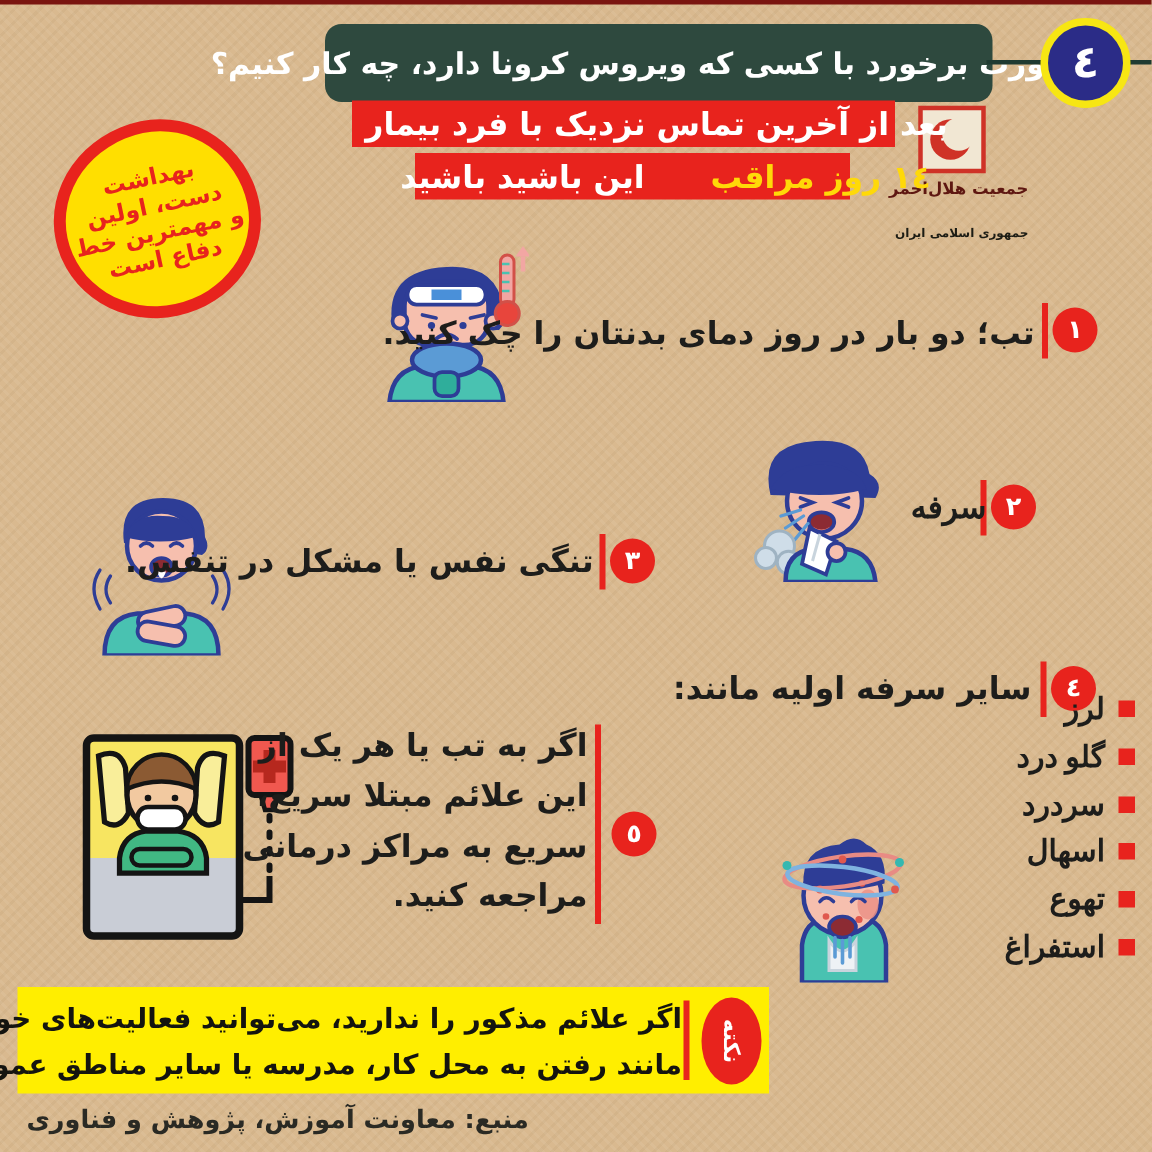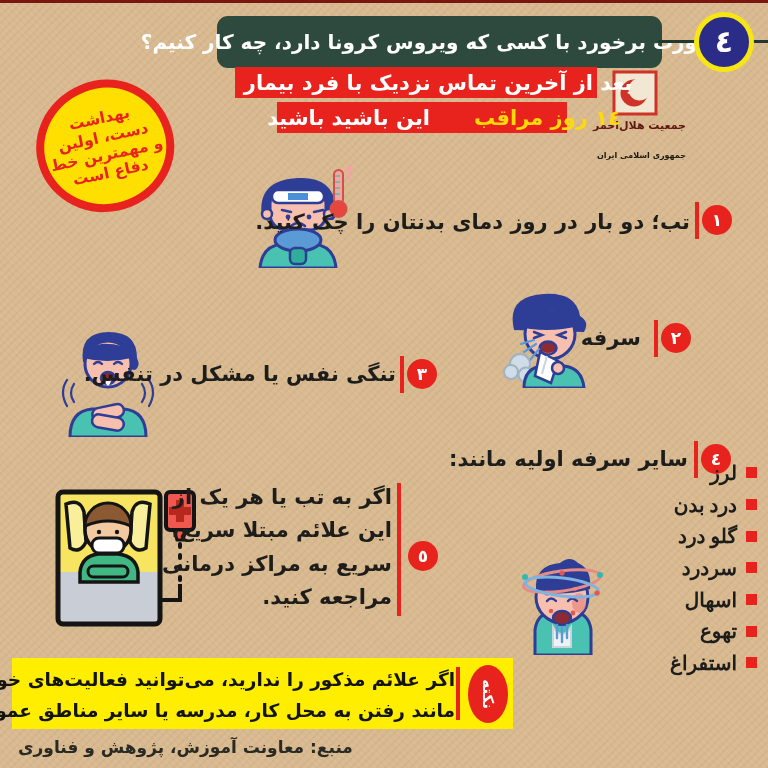--- a/index.html
+++ b/index.html
@@ -143,21 +143,21 @@
     <circle cx="36" cy="93" r="7.5" fill="#cfdde8" stroke="#9fb3c2" stroke-width="2"></circle>
     <path d="M34,106 q0,-20 18,-22 h22 q18,2 20,22 z" fill="#49c2b1" stroke="#2e3d96" stroke-width="3"></path>
     <path d="M50,70 l18,9 l-7,22 l-16,-7 z" fill="#ffffff" stroke="#2e3d96" stroke-width="2.5"></path>
     <path d="M57,74 l-5,18" stroke="#c9d4dd" stroke-width="2"></path>
     <circle cx="68" cy="86" r="6" fill="#f6bfae" stroke="#2e3d96" stroke-width="2.5"></circle>
   </svg>
   <div class="abs sep" style="left:654px;top:320px;height:37px;"></div>
   <div class="abs badge" style="left:661px;top:323px;">
     <span>٢</span>
   </div>
-  <div class="abs itext" style="right:127px;top:323px;">سرفه</div>
+  <div class="abs itext" style="right:110px;top:323px;font-family:Liberation Serif, serif;">سرفه</div>
 
   <svg class="abs" style="left:58px;top:322px;" width="100" height="115" viewBox="0 0 100 115">
     <path d="M25,40 q-4,-30 26,-30 q28,0 28,26 q4,8 -2,12 z" fill="#2e3d96"></path>
     <circle cx="50" cy="42" r="23" fill="#f6bfae" stroke="#2e3d96" stroke-width="3"></circle>
     <path d="M25,36 q8,-16 26,-14 q18,0 22,14 q-24,6 -48,0 z" fill="#2e3d96"></path>
     <path d="M36,42 q4,-4 8,0" stroke="#2e3d96" stroke-width="2.4" fill="none" stroke-linecap="round"></path>
     <path d="M56,42 q4,-4 8,0" stroke="#2e3d96" stroke-width="2.4" fill="none" stroke-linecap="round"></path>
     <ellipse cx="50" cy="56" rx="7" ry="6" fill="#8c2b33" stroke="#2e3d96" stroke-width="2.4"></ellipse>
     <path d="M47,59 q3,9 6,0 z" fill="#ffffff"></path>
     <path d="M12,115 q0,-26 22,-28 h32 q22,2 22,28 z" fill="#49c2b1" stroke="#2e3d96" stroke-width="3"></path>
@@ -175,24 +175,20 @@
   <div class="abs sep" style="left:694px;top:441px;height:37px;"></div>
   <div class="abs badge" style="left:701px;top:444px;">
     <span>٤</span>
   </div>
   <div class="abs itext" style="right:80px;top:444px;">سایر سرفه اولیه مانند:</div>
 
   <div class="abs sym-list">
     <div class="sym-row">
         <span class="sym-sq"></span>
         <span class="sym-label">لرز</span>
-      </div>
-    <div class="sym-row">
-        <span class="sym-sq"></span>
-        <span class="sym-label">درد بدن</span>
       </div>
     <div class="sym-row">
         <span class="sym-sq"></span>
         <span class="sym-label">گلو درد</span>
       </div>
     <div class="sym-row">
         <span class="sym-sq"></span>
         <span class="sym-label">سردرد</span>
       </div>
     <div class="sym-row">

